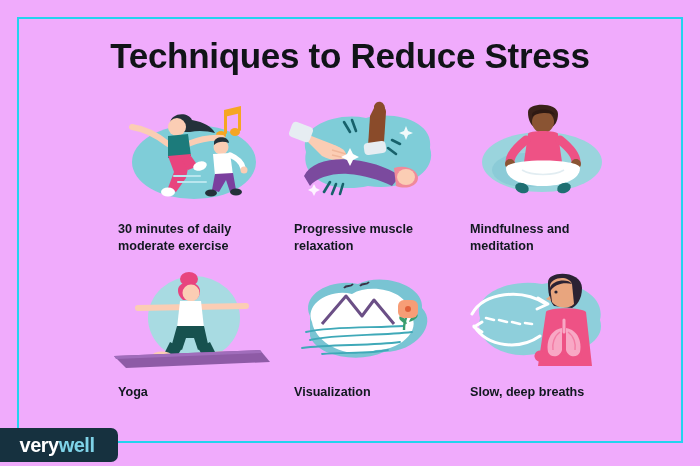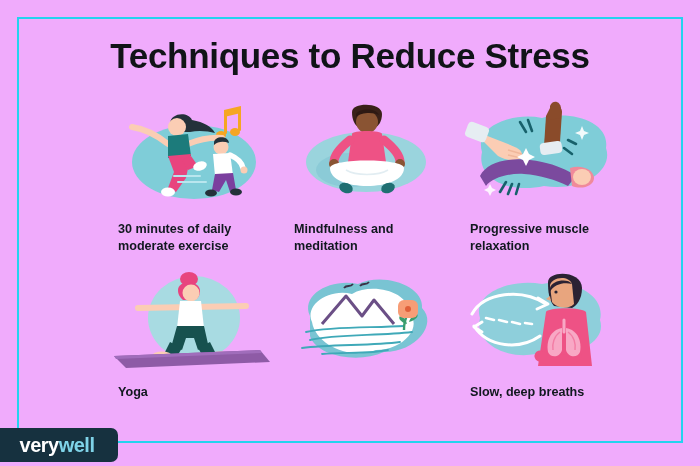--- a/index.html
+++ b/index.html
@@ -133,47 +133,20 @@
           <ellipse cx="99" cy="93" rx="6" ry="3.5" fill="#24313a"></ellipse>
           <ellipse cx="124" cy="92" rx="6" ry="3.5" fill="#24313a"></ellipse>
         </svg>
       </div>
       <div class="caption">30 minutes of daily moderate exercise</div>
     </div>
 
     <div class="cell r1">
       <div class="art">
         <svg viewBox="0 0 160 115" xmlns="http://www.w3.org/2000/svg">
-          <ellipse cx="78" cy="62" rx="60" ry="30" fill="#9ad4dd"></ellipse>
-          <ellipse cx="62" cy="70" rx="34" ry="17" fill="#7fc3d2" opacity="0.55"></ellipse>
-
-          <path d="M64 12 C64 2 94 2 94 14 C94 22 90 26 88 27 L70 27 C66 24 64 19 64 12 Z" fill="#3a2119"></path>
-          <circle cx="79" cy="22" r="11" fill="#8a5433"></circle>
-          <path d="M68 14 C72 8 88 8 91 15 C86 12 73 12 68 17 Z" fill="#2e1913"></path>
-
-          <path d="M64 34 C64 30 94 30 94 34 L98 62 L60 62 Z" fill="#ee5285"></path>
-
-          <path d="M62 40 C52 48 46 56 46 62" stroke="#ee5285" stroke-width="9" fill="none" stroke-linecap="round"></path>
-          <path d="M96 40 C106 48 112 56 112 62" stroke="#ee5285" stroke-width="9" fill="none" stroke-linecap="round"></path>
-          <circle cx="46" cy="64" r="5" fill="#8a5433"></circle>
-          <circle cx="112" cy="64" r="5" fill="#8a5433"></circle>
-
-          <path d="M42 68 C42 58 116 58 116 68 C116 80 98 86 79 86 C60 86 42 80 42 68 Z" fill="#ffffff"></path>
-          <path d="M58 70 C68 76 90 76 100 70" stroke="#e2edf2" stroke-width="1.6" fill="none"></path>
-
-          <ellipse cx="58" cy="88" rx="7" ry="5" fill="#1f6f72" transform="rotate(20 58 88)"></ellipse>
-          <ellipse cx="100" cy="88" rx="7" ry="5" fill="#1f6f72" transform="rotate(-20 100 88)"></ellipse>
-        </svg>
-      </div>
-      <div class="caption">Mindfulness and meditation</div>
-    </div>
-
-    <div class="cell r1">
-      <div class="art">
-        <svg viewBox="0 0 160 115" xmlns="http://www.w3.org/2000/svg">
           <path d="M18 52 C10 26 48 12 78 18 C108 10 146 22 142 48 C150 72 116 92 80 86 C44 94 12 78 18 52 Z" fill="#7fcdd8"></path>
 
           <path d="M8 30 L44 44 C54 48 58 54 54 58 C50 62 42 60 34 56" fill="#fbcdb4"></path>
           <rect x="2" y="24" width="22" height="16" rx="4" fill="#e6edf2" transform="rotate(20 13 32)"></rect>
           <path d="M40 44 C52 46 58 50 58 55 C58 60 50 61 44 58" fill="#fbcdb4"></path>
           <path d="M44 50 L58 54 M44 55 L57 58" stroke="#f0b79a" stroke-width="1.4"></path>
 
           <path d="M86 8 C92 4 98 6 98 12 L96 42 L80 46 L82 16 Z" fill="#8a4b2a"></path>
           <path d="M86 6 C88 0 96 0 97 8 L96 18 L86 20 Z" fill="#8a4b2a"></path>
           <rect x="76" y="42" width="22" height="12" rx="4" fill="#e6edf2" transform="rotate(-8 87 48)"></rect>
@@ -194,20 +167,47 @@
           </g>
 
           <path d="M62 48 L65 54 L71 57 L65 60 L62 66 L59 60 L53 57 L59 54 Z" fill="#ffffff"></path>
           <path d="M118 26 L120 31 L125 33 L120 35 L118 40 L116 35 L111 33 L116 31 Z" fill="#ffffff" opacity="0.9"></path>
           <path d="M26 84 L28 88 L32 90 L28 92 L26 96 L24 92 L20 90 L24 88 Z" fill="#ffffff" opacity="0.85"></path>
         </svg>
       </div>
       <div class="caption">Progressive muscle relaxation</div>
     </div>
 
+    <div class="cell r1">
+      <div class="art">
+        <svg viewBox="0 0 160 115" xmlns="http://www.w3.org/2000/svg">
+          <ellipse cx="78" cy="62" rx="60" ry="30" fill="#9ad4dd"></ellipse>
+          <ellipse cx="62" cy="70" rx="34" ry="17" fill="#7fc3d2" opacity="0.55"></ellipse>
+
+          <path d="M64 12 C64 2 94 2 94 14 C94 22 90 26 88 27 L70 27 C66 24 64 19 64 12 Z" fill="#3a2119"></path>
+          <circle cx="79" cy="22" r="11" fill="#8a5433"></circle>
+          <path d="M68 14 C72 8 88 8 91 15 C86 12 73 12 68 17 Z" fill="#2e1913"></path>
+
+          <path d="M64 34 C64 30 94 30 94 34 L98 62 L60 62 Z" fill="#ee5285"></path>
+
+          <path d="M62 40 C52 48 46 56 46 62" stroke="#ee5285" stroke-width="9" fill="none" stroke-linecap="round"></path>
+          <path d="M96 40 C106 48 112 56 112 62" stroke="#ee5285" stroke-width="9" fill="none" stroke-linecap="round"></path>
+          <circle cx="46" cy="64" r="5" fill="#8a5433"></circle>
+          <circle cx="112" cy="64" r="5" fill="#8a5433"></circle>
+
+          <path d="M42 68 C42 58 116 58 116 68 C116 80 98 86 79 86 C60 86 42 80 42 68 Z" fill="#ffffff"></path>
+          <path d="M58 70 C68 76 90 76 100 70" stroke="#e2edf2" stroke-width="1.6" fill="none"></path>
+
+          <ellipse cx="58" cy="88" rx="7" ry="5" fill="#1f6f72" transform="rotate(20 58 88)"></ellipse>
+          <ellipse cx="100" cy="88" rx="7" ry="5" fill="#1f6f72" transform="rotate(-20 100 88)"></ellipse>
+        </svg>
+      </div>
+      <div class="caption">Mindfulness and meditation</div>
+    </div>
+
     <div class="cell r2">
       <div class="art">
         <svg viewBox="0 0 160 100" xmlns="http://www.w3.org/2000/svg">
           <ellipse cx="82" cy="48" rx="46" ry="42" fill="#a8dbe2"></ellipse>
 
           <path d="M26 38 L134 36" stroke="#fbcdb4" stroke-width="6" stroke-linecap="round"></path>
 
           <ellipse cx="77" cy="9" rx="9" ry="7" fill="#e8447e"></ellipse>
           <path d="M66 20 C66 10 88 10 88 21 C88 27 84 30 82 30 L71 30 C68 27 66 25 66 20 Z" fill="#e8447e"></path>
 
@@ -248,20 +248,21 @@
             <path d="M34 84 C56 82 82 84 100 80"></path>
           </g>
 
           <path d="M116 60 C116 50 120 44 120 44" stroke="#3a9d6e" stroke-width="2.4" fill="none"></path>
           <path d="M119 54 C112 52 110 48 112 46 C115 46 118 50 119 54 Z" fill="#3a9d6e"></path>
           <path d="M121 52 C128 50 131 46 129 44 C126 44 122 48 121 52 Z" fill="#3a9d6e"></path>
           <rect x="110" y="30" width="20" height="18" rx="6" fill="#f79d76"></rect>
           <circle cx="120" cy="39" r="3" fill="#e0603a"></circle>
         </svg>
       </div>
+      <div class="caption">Visualization</div>
     </div>
 
     <div class="cell r2">
       <div class="art">
         <svg viewBox="0 0 160 100" xmlns="http://www.w3.org/2000/svg">
           <path d="M16 48 C8 24 46 8 78 14 C110 8 142 26 136 50 C144 74 104 90 72 84 C40 90 10 72 16 48 Z" fill="#8ecfdb"></path>
 
           <path d="M8 44 C20 22 58 18 82 34" stroke="#ffffff" stroke-width="3" fill="none" stroke-linecap="round"></path>
           <path d="M74 28 L84 34 L73 39" stroke="#ffffff" stroke-width="3" fill="none" stroke-linecap="round" stroke-linejoin="round"></path>
           <path d="M10 56 C24 78 56 80 76 66" stroke="#ffffff" stroke-width="3" fill="none" stroke-linecap="round"></path>

